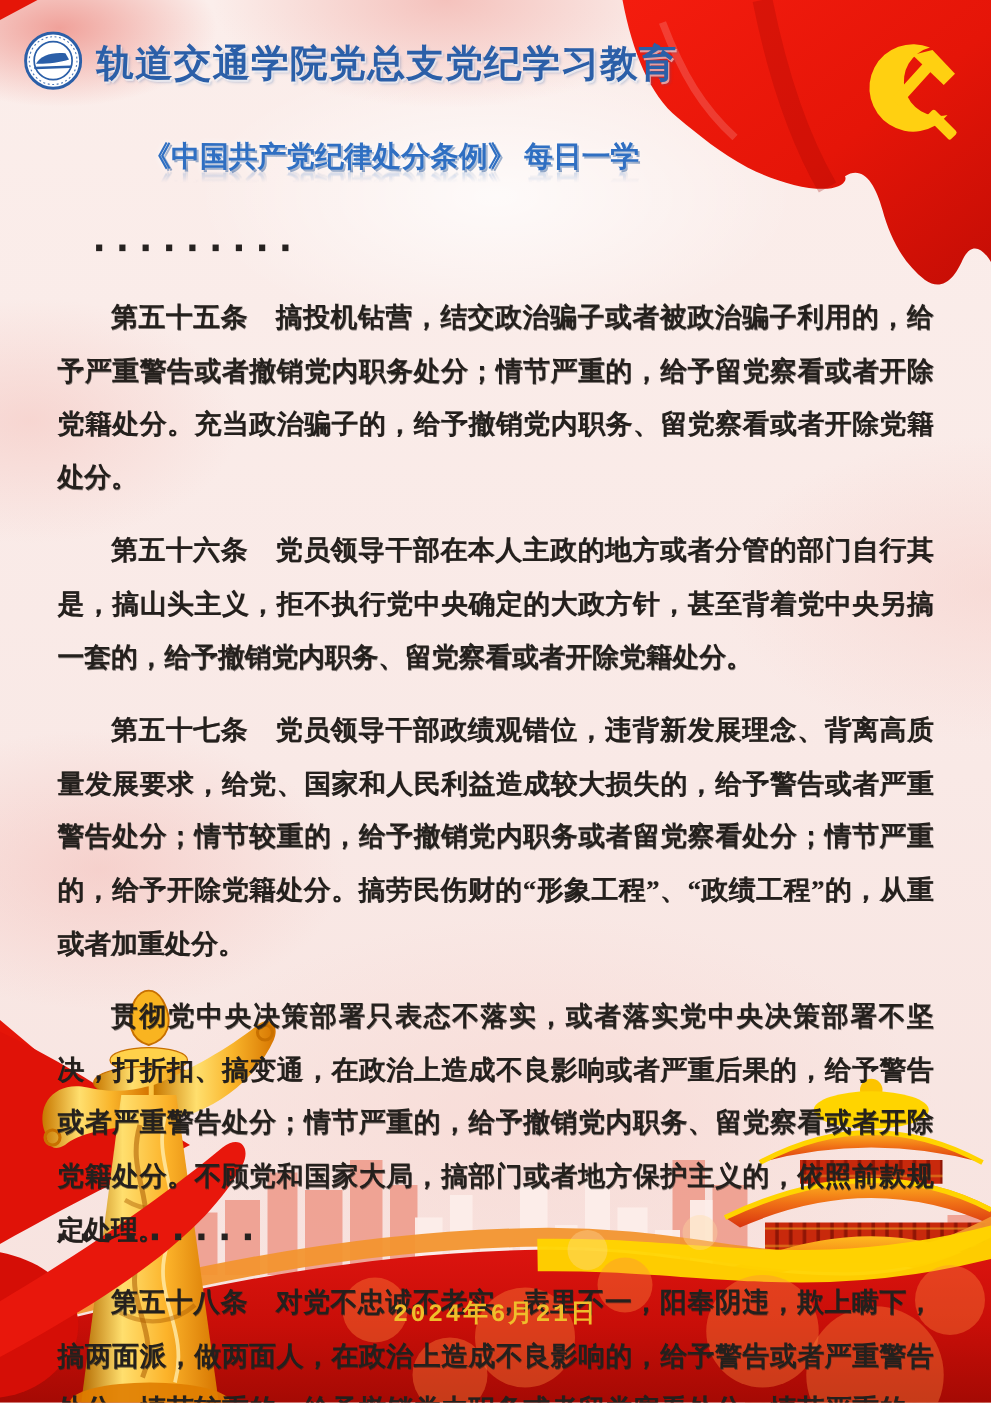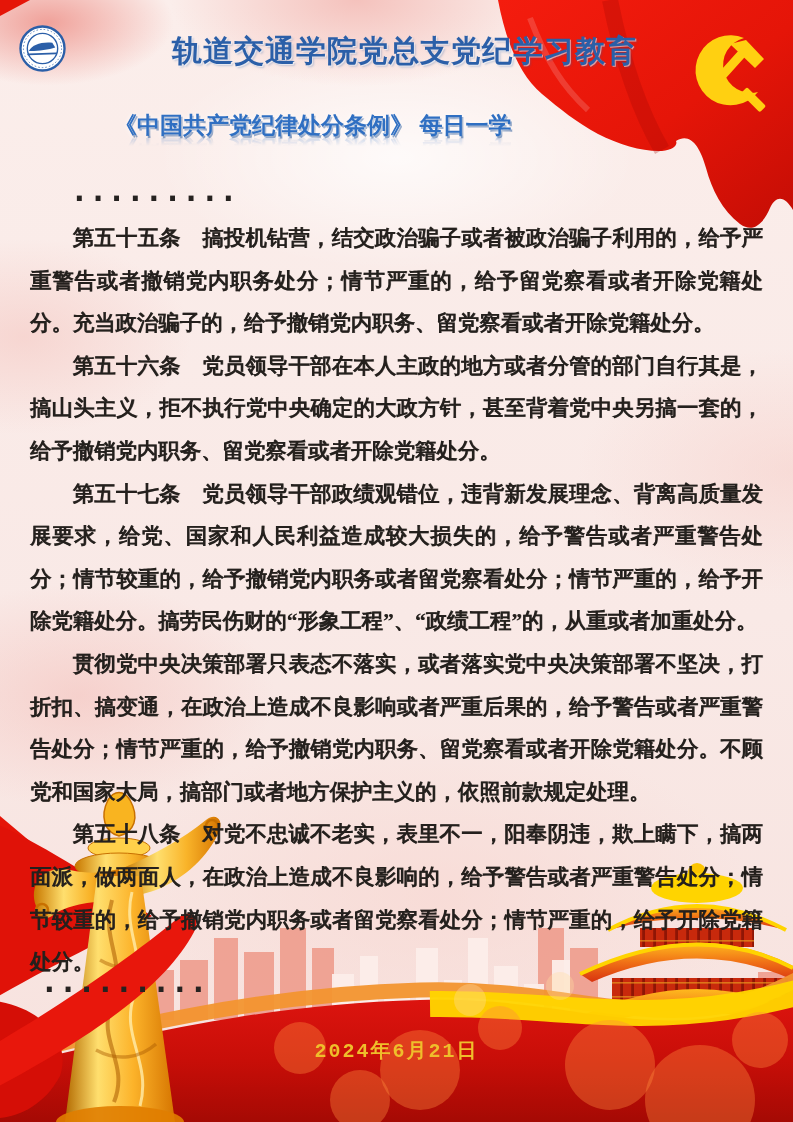--- a/index.html
+++ b/index.html
@@ -20,40 +20,39 @@
   }
   .layer{position:absolute;inset:0;width:793px;height:1122px;pointer-events:none;}
 
   
   .logo{position:absolute;left:19px;top:25px;width:47px;height:47px;}
   .org-title{
     position:absolute;left:77px;top:31px;width:560px;
     font-family:"Liberation Serif",serif;font-weight:700;font-size:30px;letter-spacing:1px;
     color:var(--org-blue,#2b5fa8);
     text-shadow:1px 1px 0 rgba(255,255,255,.55), 2px 2px 2px rgba(43,95,168,.25);
-    text-align:right;
   }
   .main-title{
     position:absolute;left:114px;top:110px;
     font-family:"Liberation Sans",sans-serif;font-weight:800;font-size:23px;letter-spacing:0px;
     color:var(--title-blue,#2f6fc2);
     text-shadow:0 0 5px rgba(255,255,255,.9), 1.5px 1.5px 0 rgba(29,79,145,.55);
     -webkit-box-reflect:below -8px linear-gradient(transparent 58%, rgba(90,125,185,.38));
     white-space:nowrap;
   }
 
   
   .content{position:absolute;left:30px;right:30px;top:181px;}
   .ellipsis{
     font-family:"DejaVu Sans",sans-serif;font-weight:700;font-size:28px;line-height:36px;
     letter-spacing:8px;margin-left:44px;color:#262220;
   }
   .ellipsis.bottom{position:absolute;left:44px;top:972px;margin-left:0;}
   .para{
-    margin:0;text-align:justify;text-indent:2em;
+    margin:16px;text-align:justify;text-indent:2em;
     font-size:21.4px;line-height:42.6px;font-weight:600;
     color:var(--body-text,#24201d);
     text-shadow:.4px .4px 0 rgba(36,32,29,.55);
   }
 
   
   .date{
     position:absolute;left:0;top:1037px;width:100%;text-align:center;
     font-family:Liberation Mono, monospace;font-weight:700;font-size:20px;letter-spacing:2px;
     color:var(--date-gold,#efbe2b);

